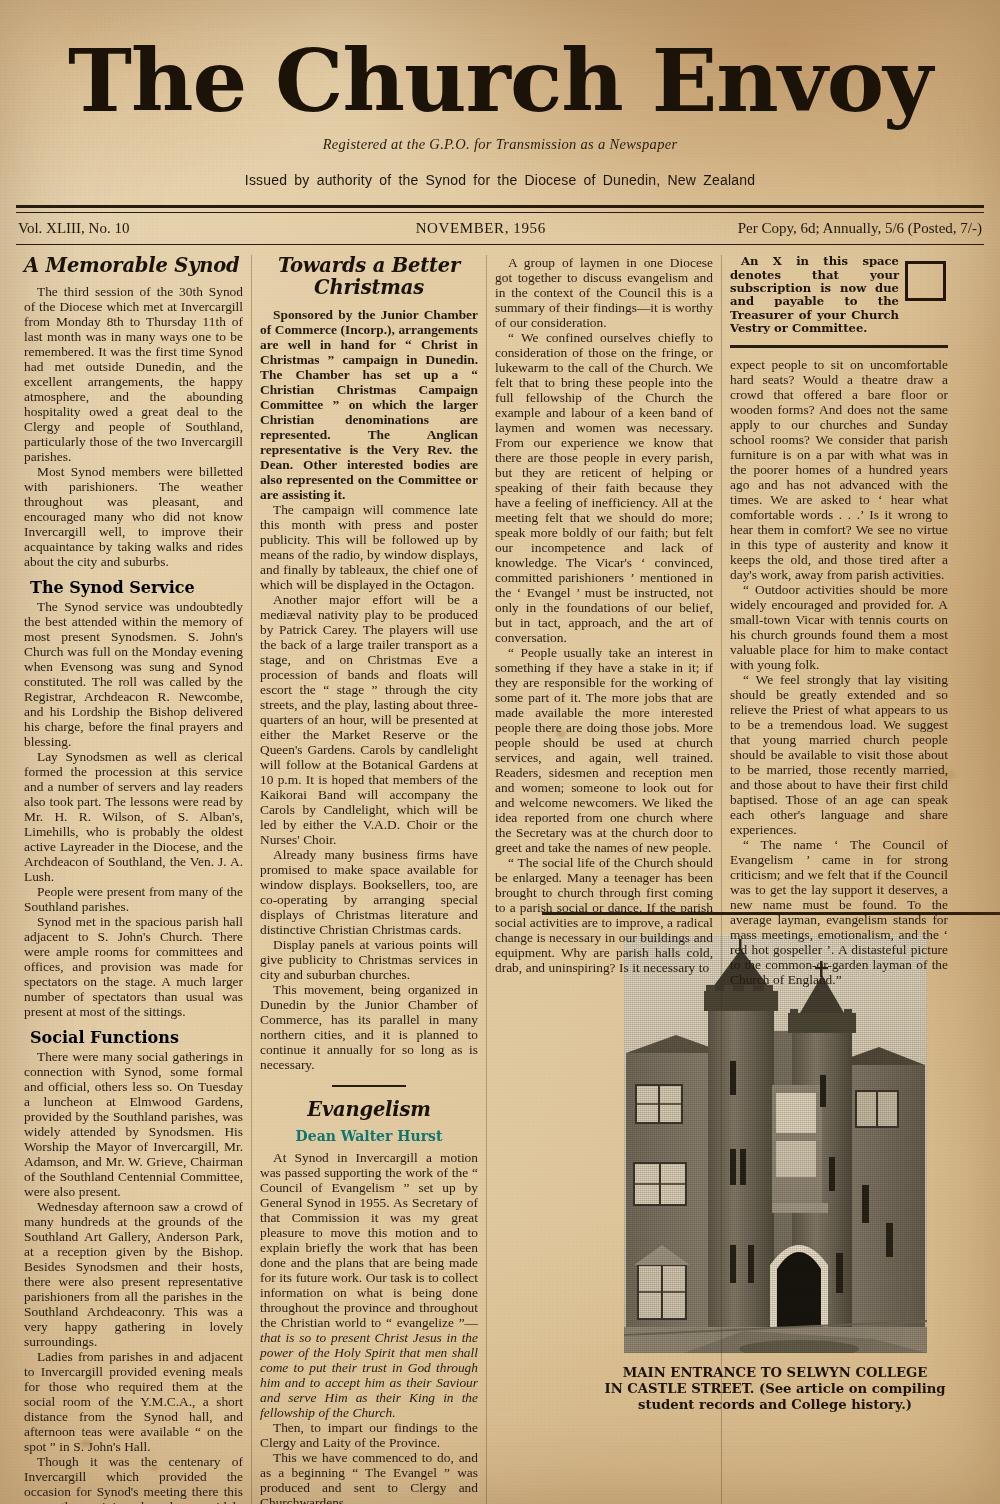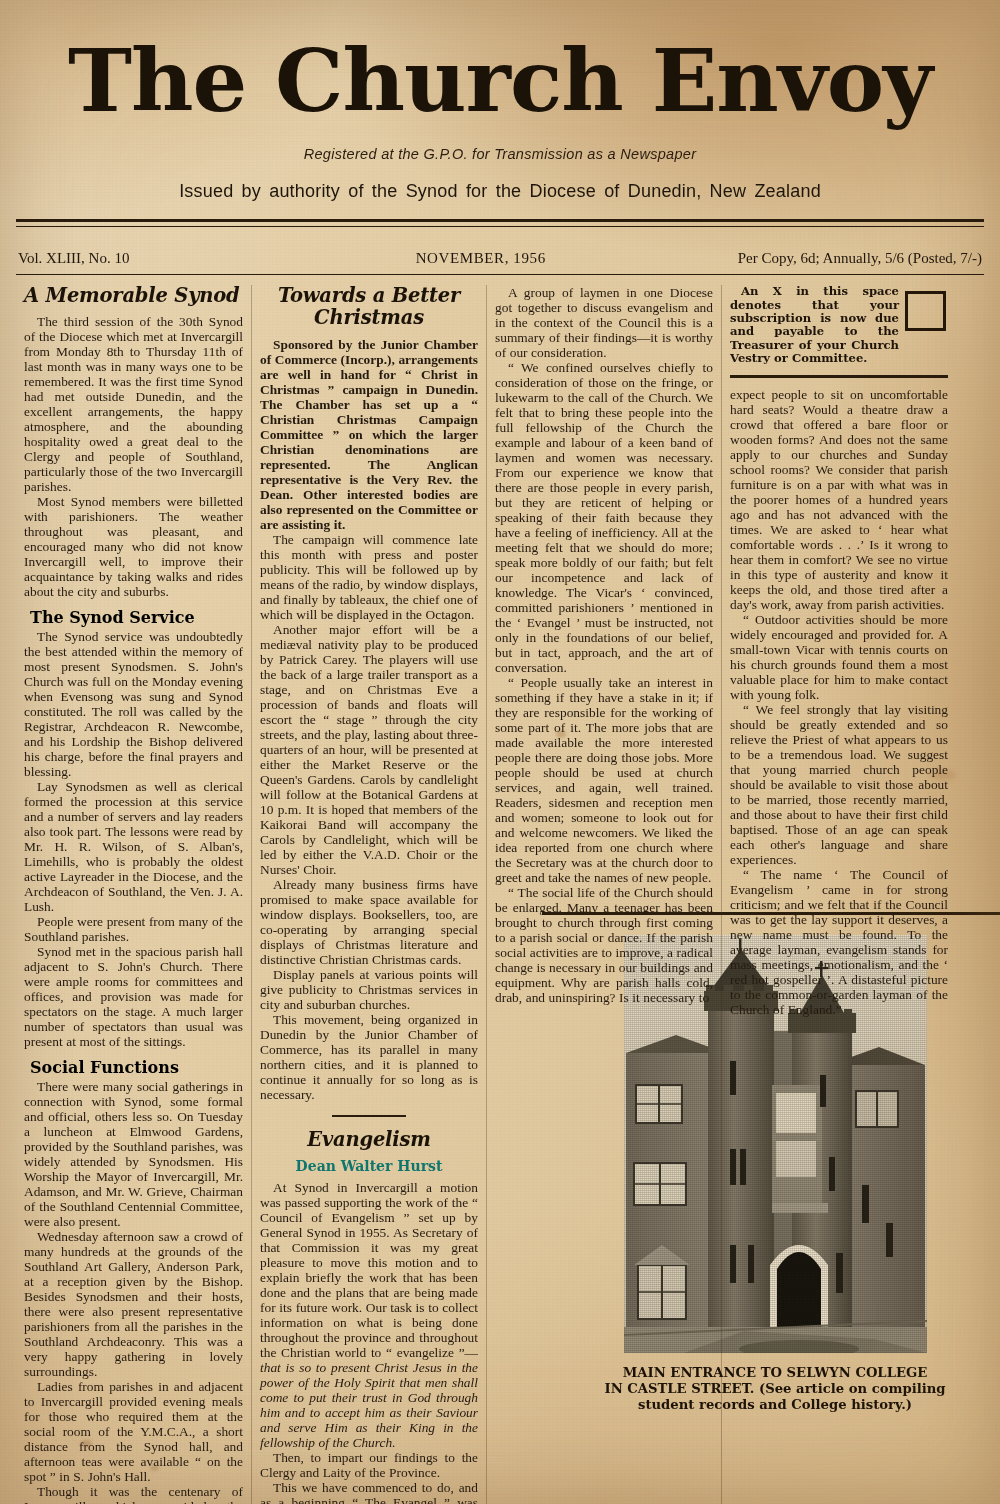--- a/index.html
+++ b/index.html
@@ -42,48 +42,48 @@
     font-weight:700;
     font-size:86px;
     line-height:.98;
     letter-spacing:-1px;
     color:#1b1208;
     margin:0;
     padding:0 10px;
     white-space:nowrap;
   }
   .mast-reg{
-    font-family:Liberation Sans, sans-serif;
+    font-family:Liberation Serif, serif;
     font-style:italic;
     font-size:14.5px;
-    margin-top:23px;
+    margin-top:13px;
     letter-spacing:.3px;
     color:#2a1d10;
   }
   .mast-issued{
     font-family:"Liberation Sans", sans-serif;
-    font-size:18px;
+    font-size:14px;
     margin-top:19px;
     letter-spacing:.2px;
     color:#1e150b;
     word-spacing:3px;
   }
 
   .rule-double{margin-top:17px;border-top:3px solid #2a1c0c;border-bottom:1.5px solid #2a1c0c;height:4px;}
   .rule-single{border-top:1.6px solid #2a1c0c;}
 
   .volbar{
     display:flex;align-items:baseline;
     font-family:"Liberation Serif", serif;
     font-size:15px;
     padding:7px 2px 7px 2px;
     color:#20160c;
   }
   .volbar .left{flex:0 0 30%;text-align:left;}
-  .volbar .mid{flex:1 1 auto;text-align:center;letter-spacing:.6px;margin-top:16px;}
+  .volbar .mid{flex:1 1 auto;text-align:center;letter-spacing:.6px;}
   .volbar .right{flex:0 0 34%;text-align:right;}
 
   
   .columns{display:flex;gap:0;margin-top:10px;}
   .col{width:235px;padding:0 8px;box-sizing:border-box;position:relative;}
   .col + .col{border-left:1px solid rgba(60,40,18,.30);}
   .col.c4{border-left:1px solid rgba(60,40,18,.30);}
 
   h2.head-serif{
     font-family:"DejaVu Serif", serif;

